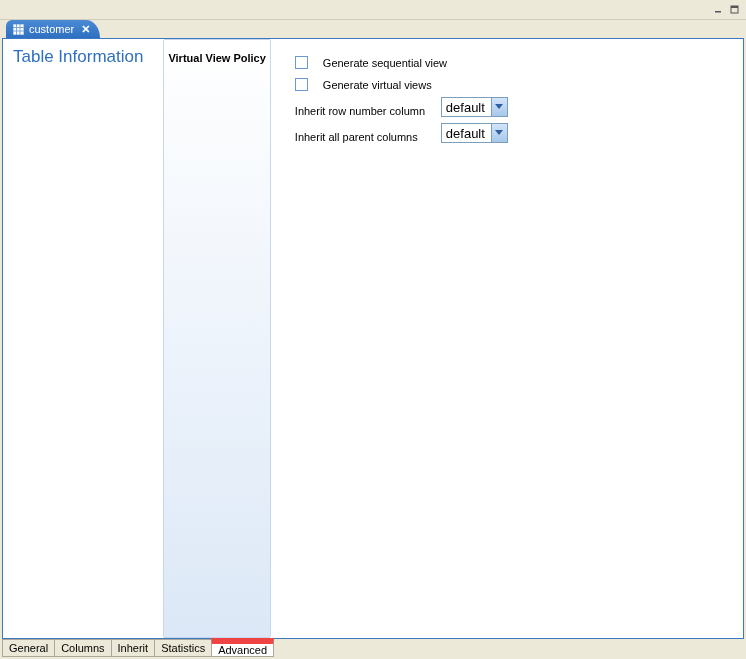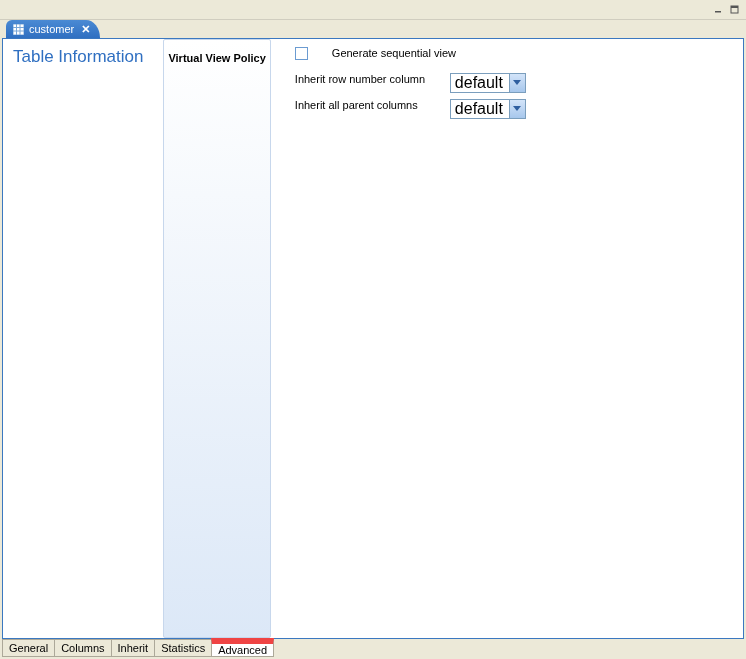--- a/index.html
+++ b/index.html
@@ -103,23 +103,23 @@
     color: #000;
     background: linear-gradient(to bottom, #ffffff, #dce8f7);
     border: 1px solid #c7d7ec;
     border-radius: 2px;
   }
   .section-body {
     padding: 8px 14px;
   }
   .row {
     display: flex;
-    align-items: flex-start;
+    align-items: flex-end;
     height: 22px;
-    gap: 20px;
+    gap: 11px;
   }
   .checkbox {
     width: 13px;
     height: 13px;
     border: 1px solid #6b9bd1;
     background: #fff;
     display: inline-block;
     margin-right: 4px;
   }
   .field-label {
@@ -129,21 +129,21 @@
   .select-wrap {
     display: flex;
     align-items: center;
     border: 1px solid #7b9ebd;
     height: 20px;
     background: #fff;
   }
   .select-text {
     padding: 0 6px 0 4px;
     min-width: 40px;
-    font-size: 16px;
+    font-size: 13px;
   }
   .select-btn {
     width: 16px;
     height: 18px;
     background: linear-gradient(to bottom, #d3e4f9, #a7c7ec);
     border-left: 1px solid #7b9ebd;
     display: flex;
     align-items: center;
     justify-content: center;
   }
@@ -218,20 +218,24 @@
 
     <div class="section-header">Virtual View Policy</div>
 
     <div class="section-body">
 
       <div class="row">
         <span class="checkbox"></span>
         <span>Generate sequential view</span>
       </div>
 
+      <div class="row">
+        <span class="checkbox"></span>
+        <span>Generate virtual views</span>
+      </div>
 
       <div class="row" style="margin-top:4px">
         <span class="field-label">Inherit row number column</span>
         <span class="select-wrap">
           <span class="select-text">default</span>
           <span class="select-btn">
             <svg width="8" height="6" viewBox="0 0 8 6">
               <polygon points="0,0 8,0 4,5" fill="#2f5fa0"></polygon>
             </svg>
           </span>

